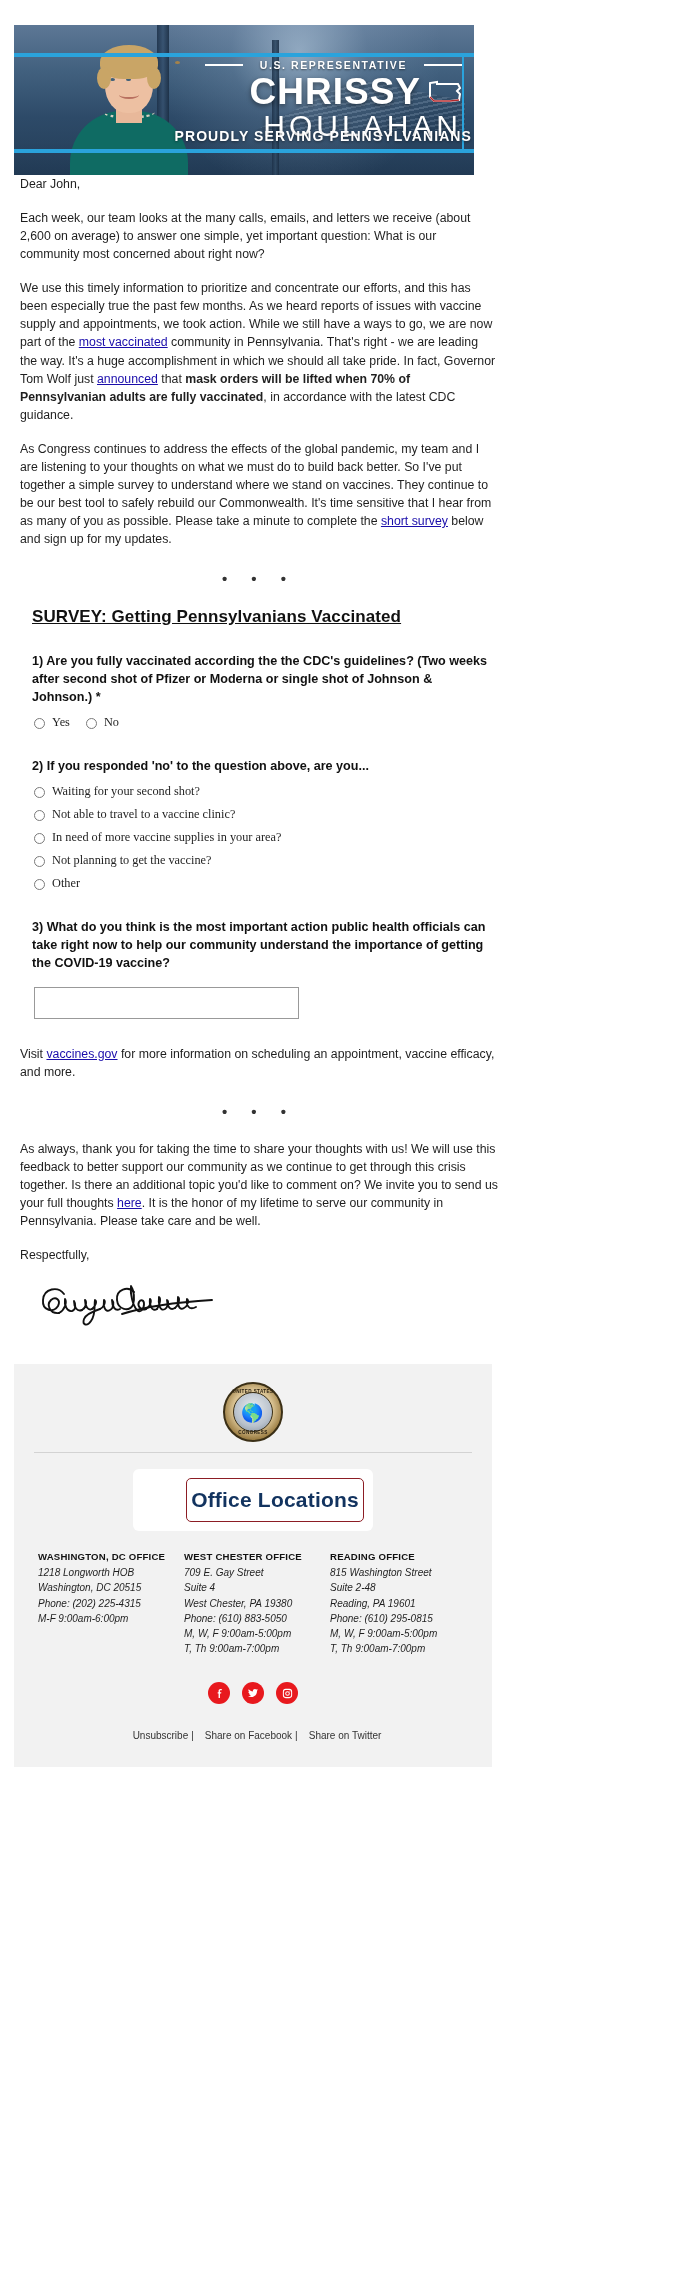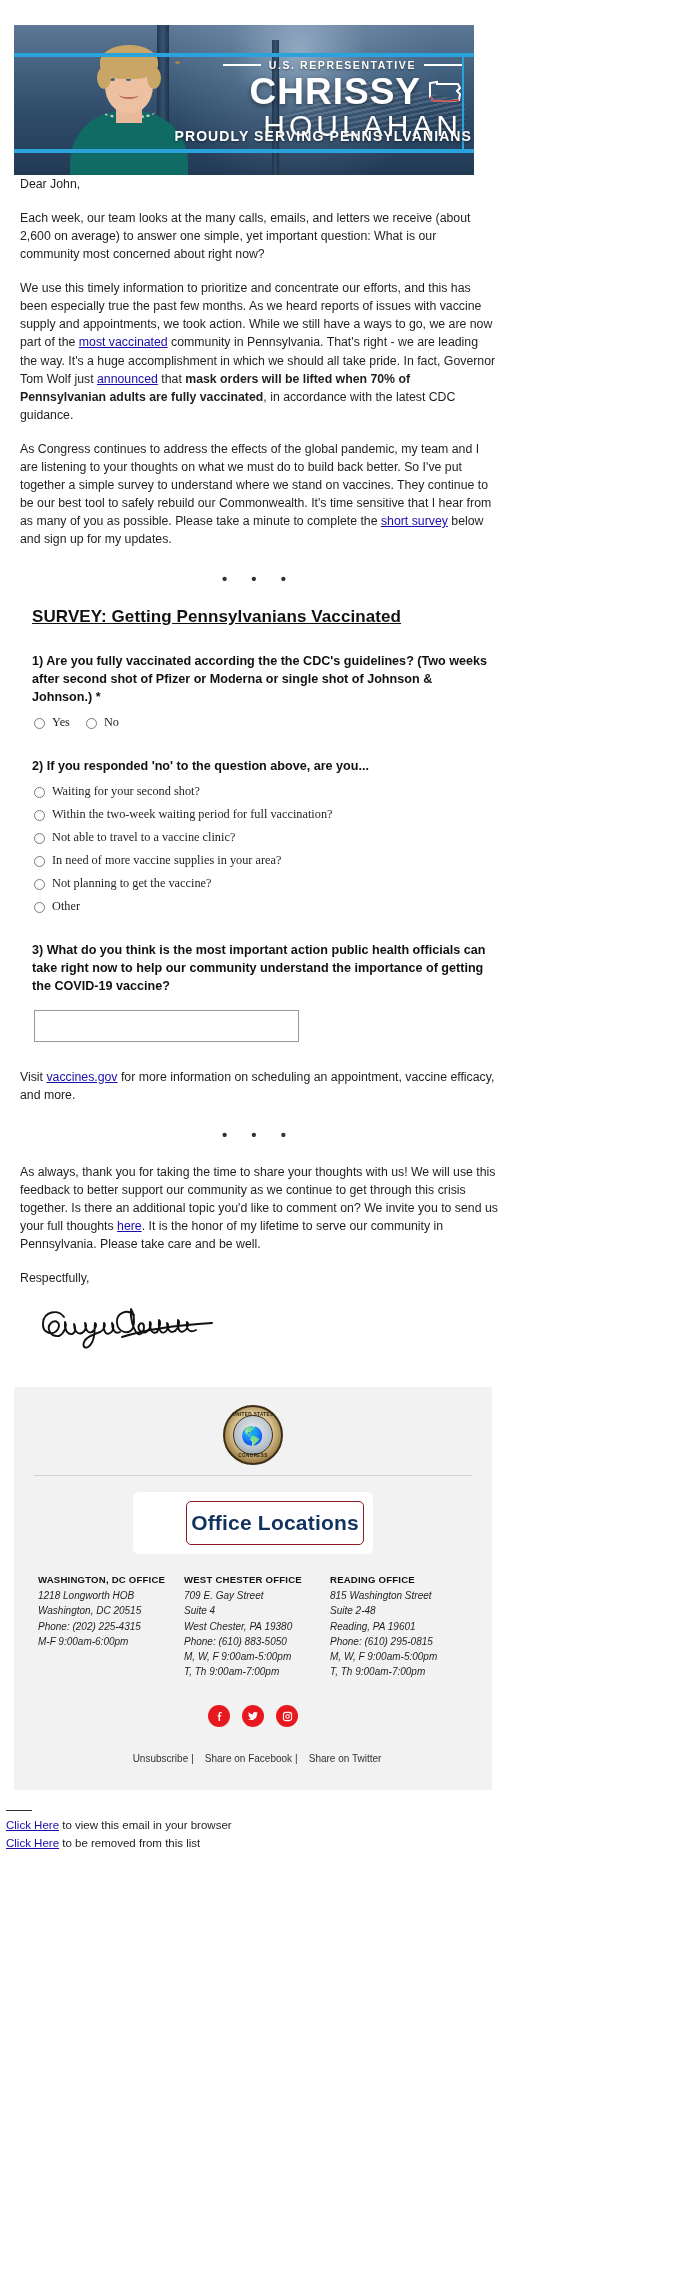--- a/index.html
+++ b/index.html
@@ -79,21 +79,21 @@
   .frame {
     position: absolute; left: 30px; top: 28px; right: 10px; bottom: 22px;
     border: 2.5px solid #2aa3dc; border-left: none;
   }
   .band-top { position: absolute; left: 0; right: 0; top: 28px; height: 4px; background: #2aa3dc; }
   .band-bot { position: absolute; left: 0; right: 0; bottom: 22px; height: 4px; background: #2aa3dc; }
 
   .titleblock { position: absolute; right: 12px; top: 34px; width: 270px; text-align: right; color: #fff; }
   .eyebrow {
     font-size: 10.5px; font-weight: 700; letter-spacing: 1.6px;
-    display: flex; align-items: center; justify-content: flex-end; gap: 8px;
+    display: flex; align-items: center; justify-content: flex-end; gap: 17px;
     text-shadow: 0 1px 2px rgba(0,0,0,.5);
   }
   .eyebrow .rule { display: block; width: 38px; height: 2px; background: #fff; }
   .fname {
     font-size: 37px; font-weight: 800; letter-spacing: 1px; line-height: .98;
     margin-top: 3px; text-shadow: 0 2px 5px rgba(0,0,0,.45);
     display: flex; align-items: center; justify-content: flex-end; gap: 7px;
   }
   .lname {
     font-size: 30px; font-weight: 300; letter-spacing: 4px; line-height: 1.05;
@@ -303,24 +303,20 @@
     </div>
 
     <div class="q-spacer"></div>
 
     
     <div class="question">2) If you responded 'no' to the question above, are you...</div>
     <div class="options">
       <div class="opt">
         <span class="radio"></span>
         <span>Waiting for your second shot?</span>
-      </div>
-      <div class="opt">
-        <span class="radio"></span>
-        <span>Within the two-week waiting period for full vaccination?</span>
       </div>
       <div class="opt">
         <span class="radio"></span>
         <span>Not able to travel to a vaccine clinic?</span>
       </div>
       <div class="opt">
         <span class="radio"></span>
         <span>In need of more vaccine supplies in your area?</span>
       </div>
       <div class="opt">
@@ -437,23 +433,14 @@
           <circle cx="17.2" cy="6.8" r="1.1" fill="#fff" stroke="none"></circle>
         </svg>
       </a>
     </div>
 
     <div class="footlinks">
       <a href="#">Unsubscribe</a><span class="sep">|</span><a href="#">Share on Facebook</a><span class="sep">|</span><a href="#">Share on Twitter</a>
     </div>
   </div>
 
-  <div class="bottom">
-    <div class="hr-short"></div>
-    <div class="bottom-row">
-      <a href="#">Click Here</a><span> to view this email in your browser</span>
-    </div>
-    <div class="bottom-row">
-      <a href="#">Click Here</a><span> to be removed from this list</span>
-    </div>
-  </div>
 
 </div>
 
 </body></html>

